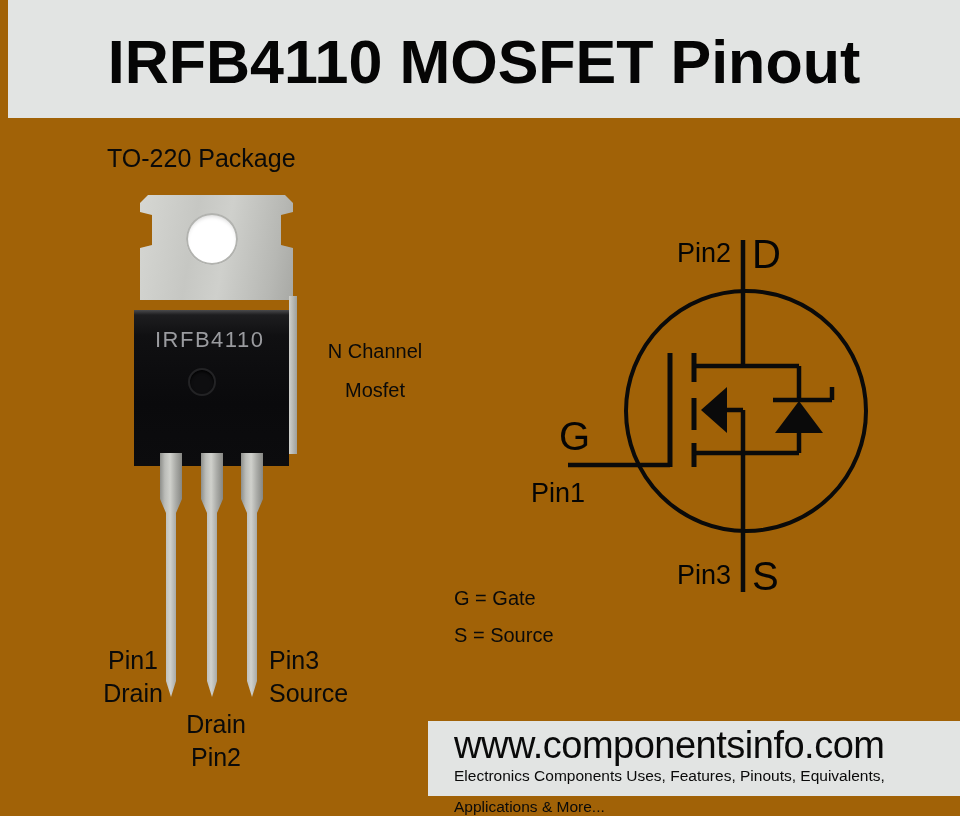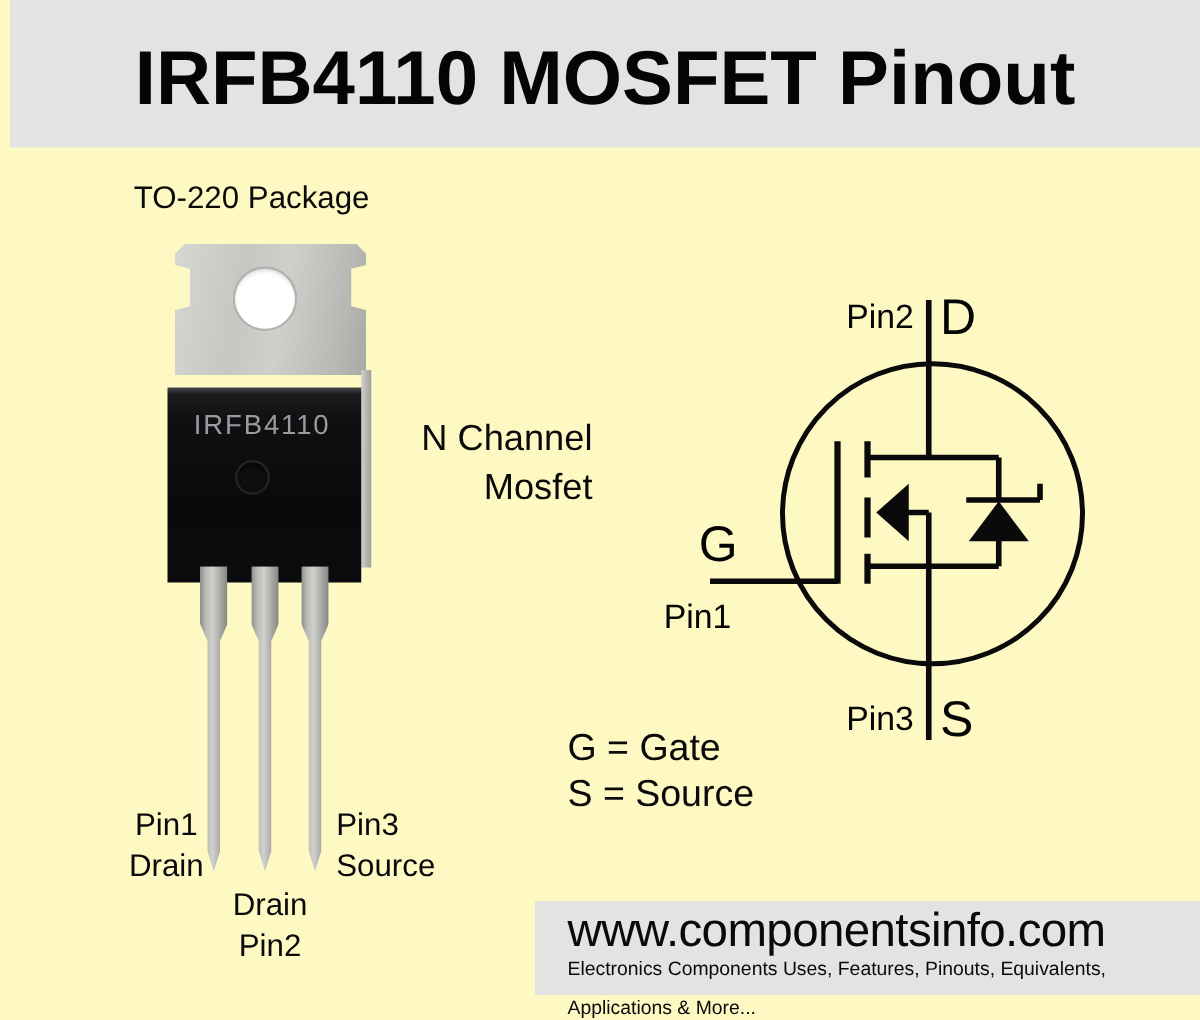--- a/index.html
+++ b/index.html
@@ -1,16 +1,16 @@
 <!DOCTYPE html>
 <html><head>
 <meta charset="utf-8">
 <style>
   html,body{margin:0;padding:0;background:#ffffff;}
-  .page{position:relative;width:960px;height:816px;background:#fef9c3;overflow:hidden;
+  .page{position:relative;width:960px;height:816px;background:#a16207;overflow:hidden;
         font-family:"Liberation Sans", sans-serif;color:#000;}
 
   
   .header{position:absolute;left:8px;top:0;width:952px;height:118px;background:#e2e4e3;
           display:flex;align-items:center;justify-content:center;}
   .title{font-size:61px;font-weight:bold;letter-spacing:0px;color:#050505;padding-top:6px;}
 
   
   .pkg-label{position:absolute;left:107px;top:144px;font-size:25px;color:#0a0a0a;}
 
@@ -33,34 +33,34 @@
 
   .leg{position:absolute;top:453px;width:22px;height:244px;
        background:linear-gradient(90deg,#8e8f8b 0%,#bbbcb8 22%,#d0d1cc 46%,#aaaba7 72%,#868783 100%);
        clip-path:polygon(0 0,22px 0,22px 46px,16px 60px,16px 228px,11px 244px,6px 228px,6px 60px,0 46px);}
   .leg1{left:160px;} .leg2{left:201px;} .leg3{left:241px;}
 
   .pin-caption{position:absolute;font-size:25px;line-height:33px;color:#0a0a0a;}
   .cap-center{text-align:center;}
 
   
-  .ntype{position:absolute;left:308px;top:332px;width:166px;text-align:right;
-         font-size:29px;line-height:39px;color:#0a0a0a;}
+  .ntype{position:absolute;left:292px;top:332px;width:166px;text-align:center;
+         font-size:20px;line-height:39px;color:#0a0a0a;}
 
   
   .symbol-svg{position:absolute;left:540px;top:235px;}
   .sym-label{position:absolute;color:#050505;}
   .lbl-pin2{left:610px;top:238px;width:121px;text-align:right;font-size:27px;}
   .lbl-d{left:752px;top:232px;font-size:40px;}
   .lbl-g{left:559px;top:414px;font-size:40px;}
   .lbl-pin1{left:531px;top:478px;font-size:27px;}
   .lbl-pin3{left:610px;top:560px;width:121px;text-align:right;font-size:27px;}
   .lbl-s{left:752px;top:554px;font-size:40px;}
 
-  .legend{position:absolute;left:454px;top:580px;font-size:30px;line-height:37px;color:#0a0a0a;}
+  .legend{position:absolute;left:454px;top:580px;font-size:20px;line-height:37px;color:#0a0a0a;}
 
   
   .footer{position:absolute;left:428px;top:721px;width:532px;height:75px;background:#e2e4e3;}
   .site{position:absolute;left:26px;top:3px;font-size:38px;letter-spacing:-0.5px;color:#0a0a0a;}
   .tagline{position:absolute;left:26px;font-size:15.5px;font-weight:normal;color:#0a0a0a;}
   .tag1{top:46px;} .tag2{top:66px;margin-top:11px;}
 </style>
 </head>
 <body>
 

